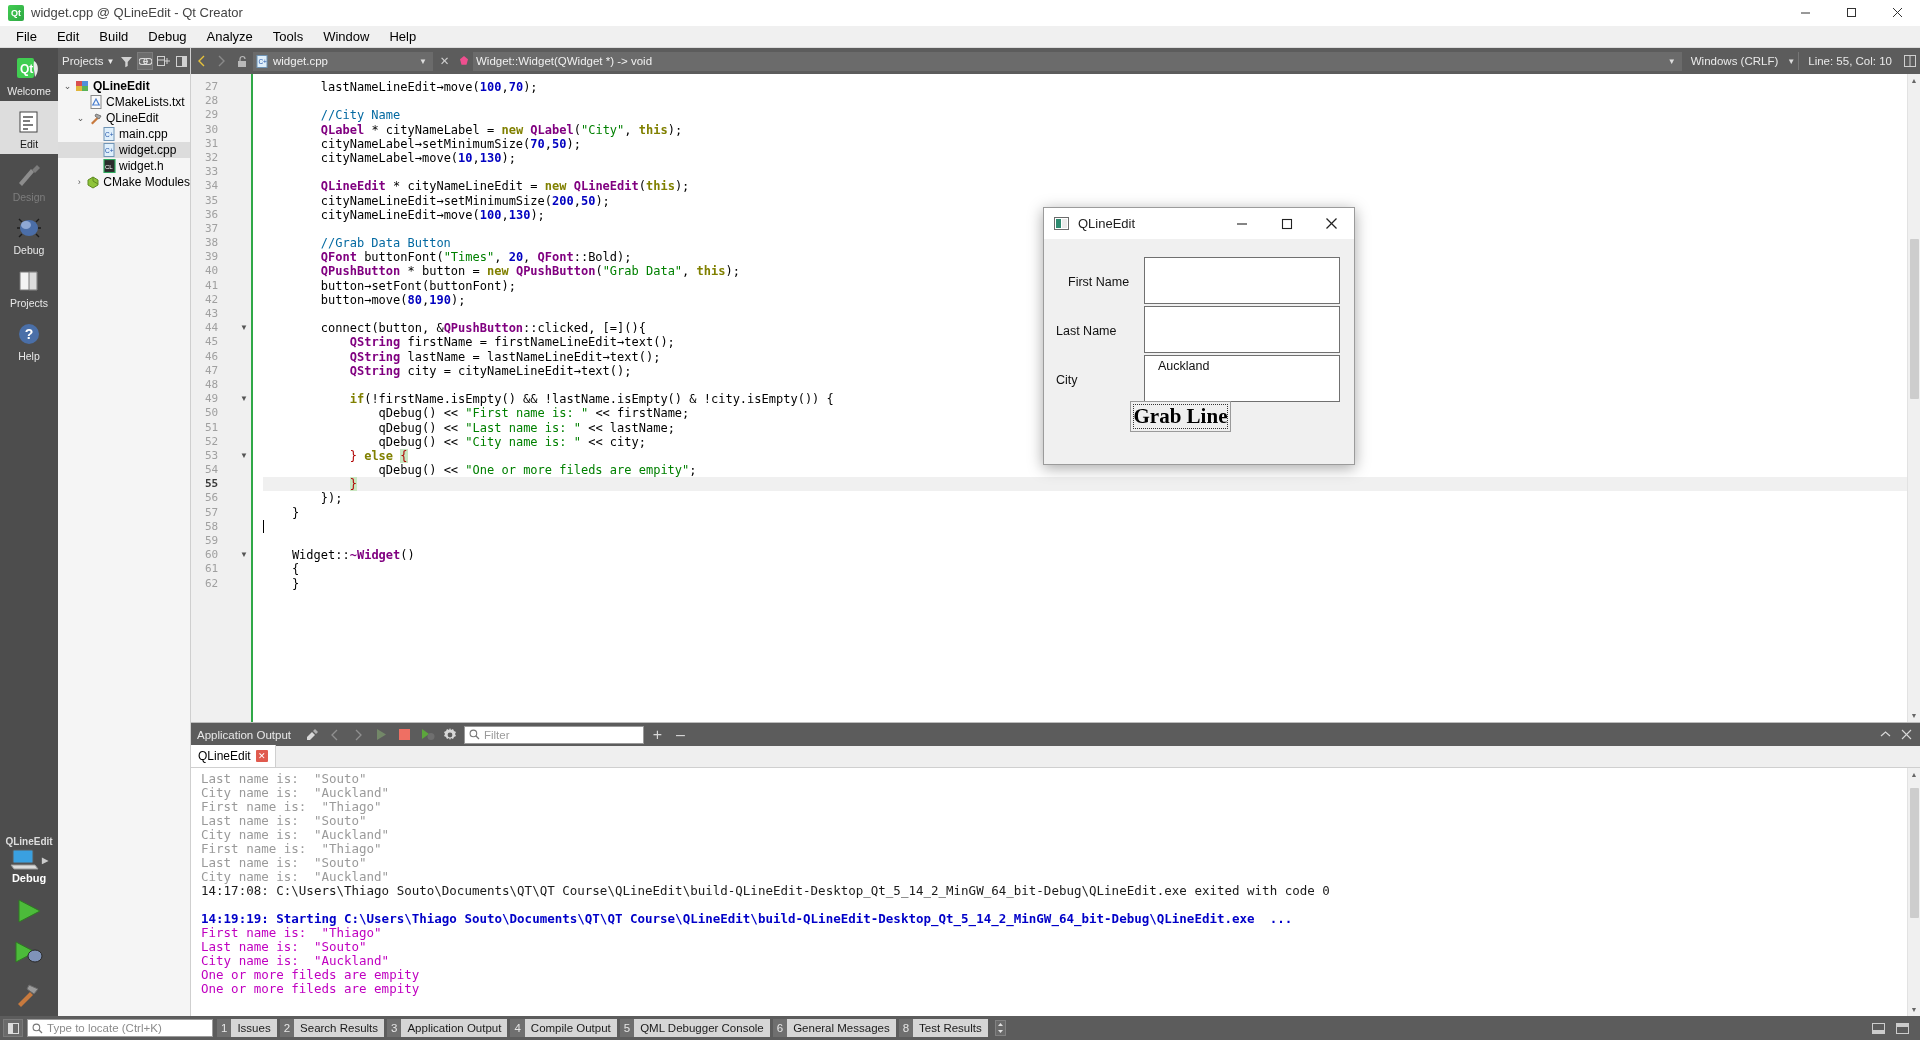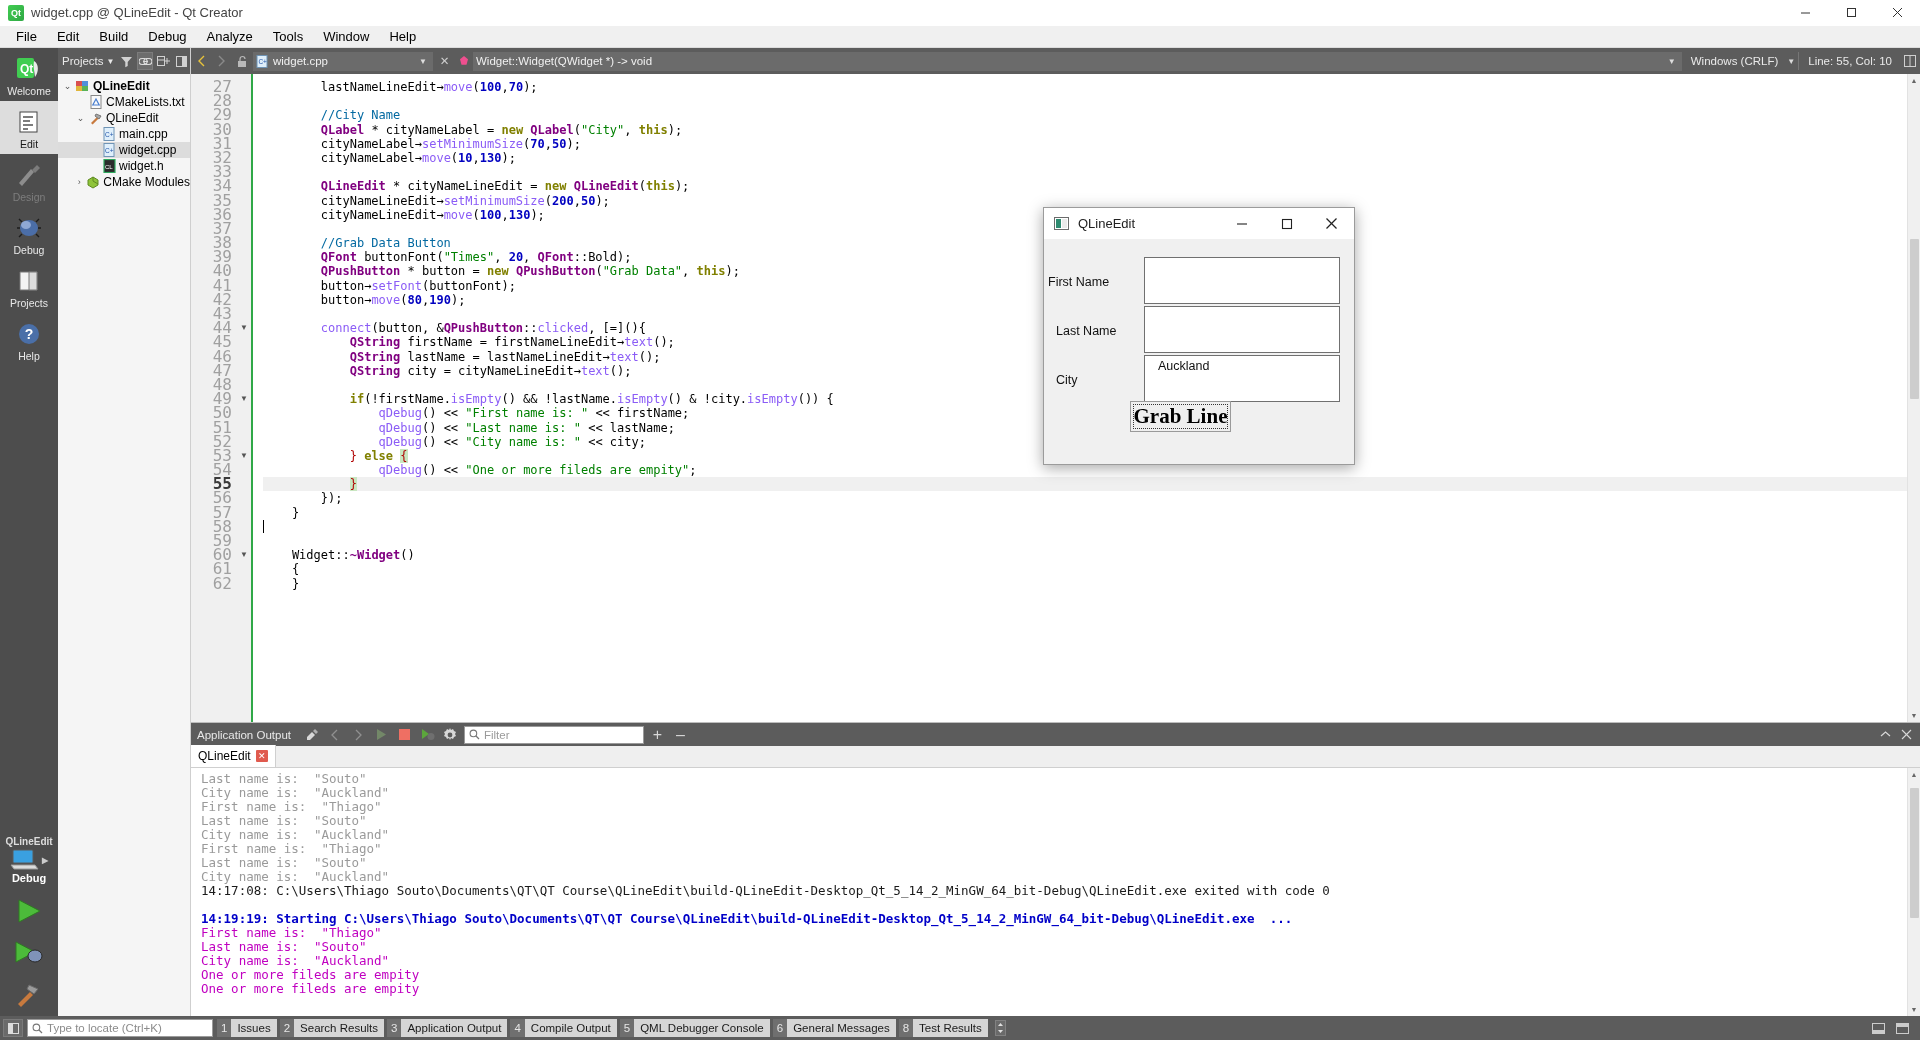--- a/index.html
+++ b/index.html
@@ -87,38 +87,38 @@
   .combo .caret{margin-left:auto;padding:0 4px;font-size:8px;color:#ddd;}
   .combo .lbl{font-size:11.5px;color:#f0f0f0;white-space:nowrap;overflow:hidden;text-overflow:ellipsis;}
   .fileCombo{width:180px;}
   .symCombo{flex:1;min-width:0;}
   .lineinfo{font-size:11.5px;color:#e9e9e9;white-space:nowrap;padding:0 6px;}
   .vsep{width:1px;height:18px;background:#767676;}
 
   
   .codearea{flex:1;display:flex;background:#ffffff;min-height:0;position:relative;overflow:hidden;}
   .gutter{
-    width:46px;flex:0 0 46px;background:#f0f0f0;text-align:right;
-    font-family:"DejaVu Sans Mono","Liberation Mono",monospace;font-size:16px;color:#a0a0a0;
+    width:46px;flex:0 0 46px;background:#f0f0f0;text-align:center;
+    font-family:"DejaVu Sans Mono","Liberation Mono",monospace;font-size:11px;color:#a0a0a0;
     padding-top:6px;user-select:none;
   }
   .gline{height:14.2px;line-height:14.2px;padding-right:5px;}
   .gline.cur{color:#3a3a3a;font-weight:bold;}
   .foldcol{width:14px;flex:0 0 14px;background:#f0f0f0;padding-top:6px;}
   .fline{height:14.2px;line-height:14.2px;text-align:center;font-size:8px;color:#555;}
   .greenbar{width:2px;flex:0 0 2px;background:#2fa847;}
   .codewrap{flex:1;position:relative;overflow:hidden;padding-top:6px;}
   .code{
     font-family:"DejaVu Sans Mono","Liberation Mono",monospace;font-size:12px;
     line-height:14.2px;white-space:pre;padding-left:10px;color:#000;
   }
   .code .ln{height:14.2px;}
   .kw{color:#808000;font-weight:bold;}
   .typ{color:#800080;font-weight:bold;}
-  .fn{color:#8b5cf6;}
+  .fn{color:#000000;}
   .str{color:#008000;}
   .cmt{color:#0369a1;}
   .num{color:#0000c0;font-weight:bold;}
   .op{color:#000;}
   .bmatch{background:#c8e6c0;color:#b00000;}
   .redb{color:#b00000;}
   .caret-bar{position:absolute;width:1px;background:#000;height:13px;}
 
   .vscroll{
     width:13px;flex:0 0 13px;background:#f0f0f0;position:relative;border-left:1px solid #e2e2e2;
@@ -749,21 +749,21 @@
           </svg>
       </div>
       <div class="qbtn close">
         <svg width="13" height="13" viewBox="0 0 13 13">
             <line x1="1.5" y1="1.5" x2="11.5" y2="11.5" stroke="#222" stroke-width="1.2"></line>
             <line x1="11.5" y1="1.5" x2="1.5" y2="11.5" stroke="#222" stroke-width="1.2"></line>
           </svg>
       </div>
     </div>
     <div class="qbody" id="qbody">
-        <div class="qlabel" style="left: 4px; top: 36px;">First Name</div>
+        <div class="qlabel" style="left: 24px; top: 36px;">First Name</div>
         <div class="qinput" style="left: 100px; top: 18px; width: 196px; height: 47px;"></div>
         <div class="qlabel" style="left: 12px; top: 85px;">Last Name</div>
         <div class="qinput" style="left: 100px; top: 67px; width: 196px; height: 47px;"></div>
         <div class="qlabel" style="left: 12px; top: 134px;">City</div>
         <div class="qinput" style="left: 100px; top: 116px; width: 196px; height: 47px;">Auckland</div>
         <div class="qbutton">Grab Line</div>
       </div>
   </div>
 
 </div>

